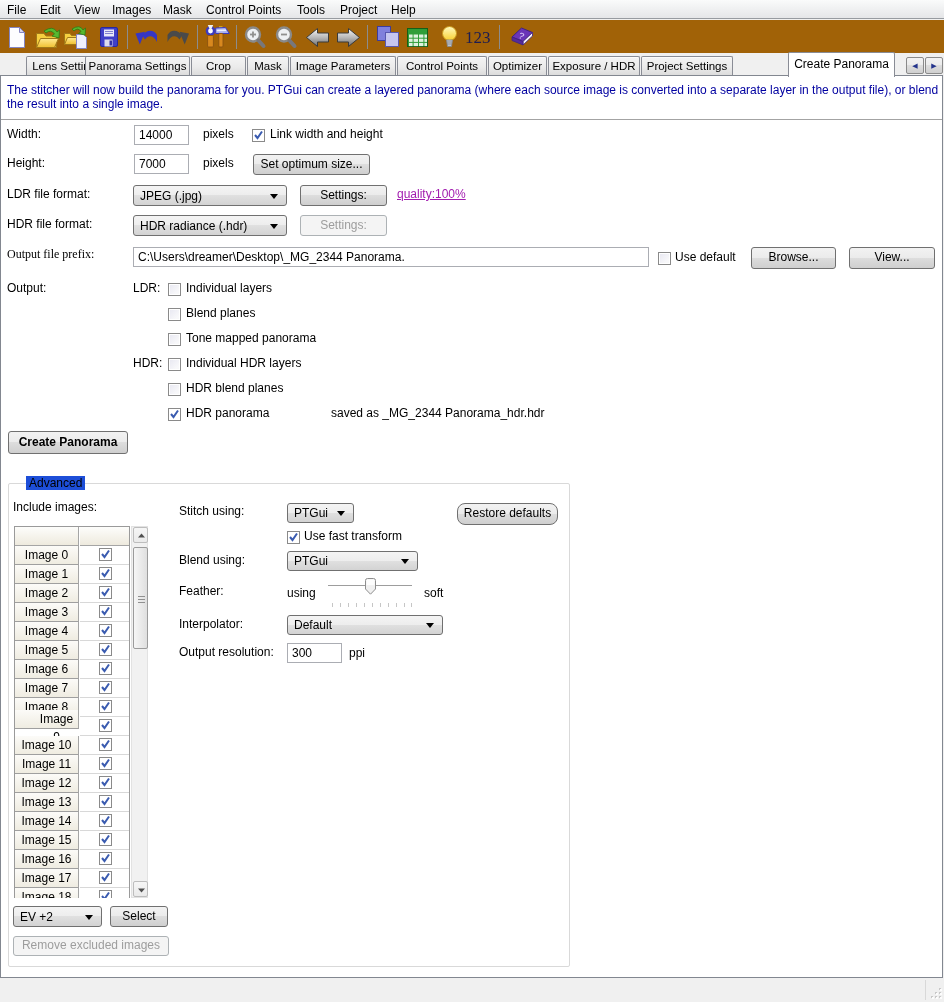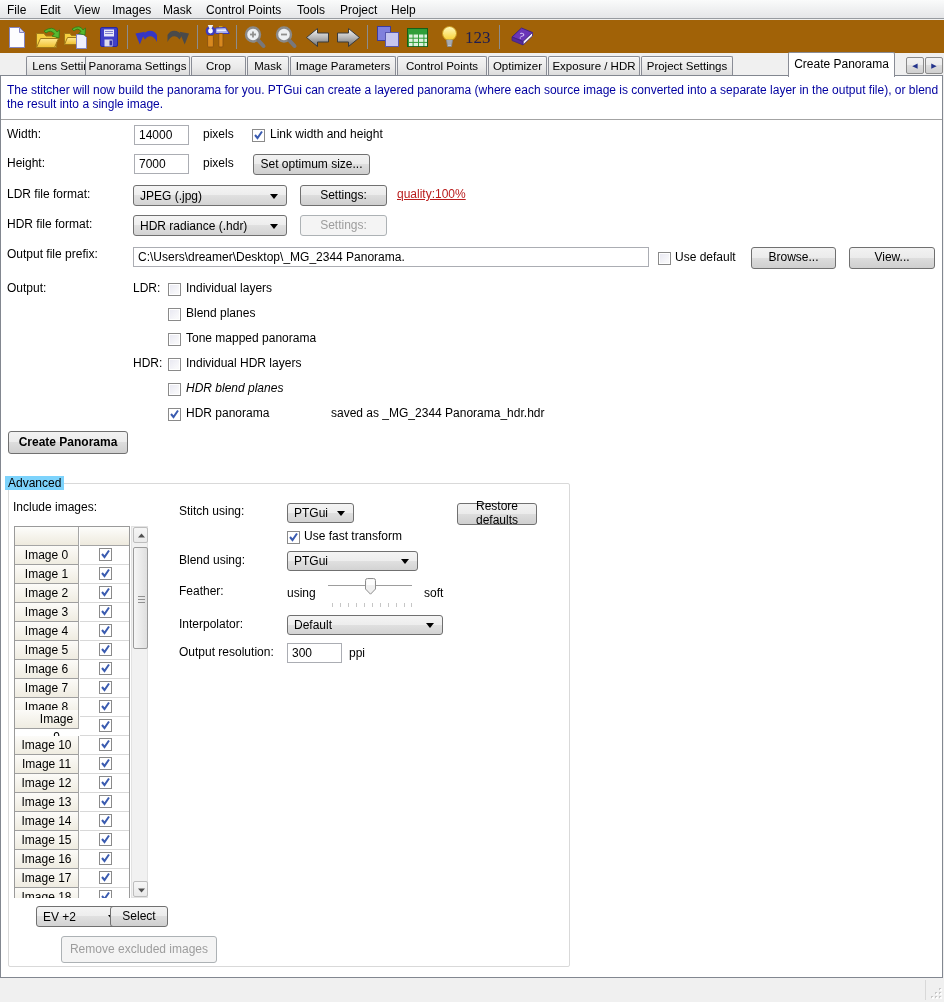--- a/index.html
+++ b/index.html
@@ -190,29 +190,29 @@
   <div class="lbl" style="left:202px;top:80px;">pixels</div>
   <div class="btn" style="left:252px;top:78px;width:117px;height:21px;">
         <span>Set optimum size...</span>
       </div>
 
   <div class="lbl" style="left:6px;top:111px;">LDR file format:</div>
   <div class="dd" style="left:132px;top:109px;width:154px;height:21px;">JPEG (.jpg)</div>
   <div class="btn" style="left:299px;top:109px;width:87px;height:21px;">
         <span>Settings:</span>
       </div>
-  <div class="lbl" style="left:396px;top:111px;color:#b91c1c;text-decoration:underline;">quality:100%</div>
+  <div class="lbl" style="left:396px;top:111px;color:#a21caf;text-decoration:underline;">quality:100%</div>
 
   <div class="lbl" style="left:6px;top:141px;">HDR file format:</div>
   <div class="dd" style="left:132px;top:139px;width:154px;height:21px;">HDR radiance (.hdr)</div>
   <div class="btnd" style="left:299px;top:139px;width:87px;height:21px;">
         <span>Settings:</span>
       </div>
 
-  <div class="lbl" style="left:6px;top:171px;">Output file prefix:</div>
+  <div class="lbl" style="left:6px;top:171px;font-family:Liberation Serif, serif;">Output file prefix:</div>
   <div class="inp" style="left:132px;top:171px;width:516px;height:20px;">C:\Users\dreamer\Desktop\_MG_2344 Panorama.</div>
   <div class="cb" style="left:657px;top:176px;">
         <i></i>
       </div>
   <div class="lbl" style="left:674px;top:174px;">Use default</div>
   <div class="btn" style="left:750px;top:171px;width:85px;height:22px;">
         <span>Browse...</span>
       </div>
   <div class="btn" style="left:848px;top:171px;width:86px;height:22px;">
         <span>View...</span>
@@ -233,35 +233,35 @@
       </div>
   <div class="lbl" style="left:185px;top:255px;">Tone mapped panorama</div>
   <div class="lbl" style="left:132px;top:280px;">HDR:</div>
   <div class="cb" style="left:167px;top:282px;">
         <i></i>
       </div>
   <div class="lbl" style="left:185px;top:280px;">Individual HDR layers</div>
   <div class="cb" style="left:167px;top:307px;">
         <i></i>
       </div>
-  <div class="lbl" style="left:185px;top:305px;font-style:italic;">HDR blend planes</div>
+  <div class="lbl" style="left:185px;top:305px;">HDR blend planes</div>
   <div class="cbc" style="left:167px;top:332px;">
         <svg width="11" height="11" viewBox="0 0 11 11" style="position:absolute;left:0;top:0;">
           <path d="M2 5 L4.5 8 L9 1.5" stroke="#3a5bb0" stroke-width="2" fill="none"></path>
         </svg>
       </div>
   <div class="lbl" style="left:185px;top:330px;">HDR panorama</div>
   <div class="lbl" style="left:330px;top:330px;">saved as _MG_2344 Panorama_hdr.hdr</div>
 
   <div class="btn" style="left:7px;top:355px;width:120px;height:23px;font-weight:bold;">
         <span>Create Panorama</span>
       </div>
 
   <div class="abs" style="left:7px;top:407px;width:562px;height:484px;border:1px solid #d9d9d9;border-radius:2px;"></div>
-  <div class="lbl" style="left:4px;top:400px;background:#7dd3fc;padding:0 3px;">Advanced</div>
+  <div class="lbl" style="left:25px;top:400px;background:#1d4ed8;padding:0 3px;">Advanced</div>
 
   <div class="lbl" style="left:12px;top:424px;">Include images:</div>
   <div id="imgtable" class="abs" style="left:13px;top:450px;">
 <style>
 #imgtable { width:134px; height:372px; }
 .tbody { position:absolute; left:0; top:0; width:116px; height:372px; overflow:hidden; border-left:1px solid #9a9a9a; border-top:1px solid #9a9a9a; border-right:1px solid #9a9a9a; }
 .th1 { position:absolute; left:0; top:0; width:64px; height:19px; background:linear-gradient(to bottom,#fdfdfb,#eeeade); border-right:1px solid #a5a5a5; border-bottom:1px solid #a5a5a5; }
 .th2 { position:absolute; left:65px; top:0; width:51px; height:19px; background:linear-gradient(to bottom,#fdfdfb,#eeeade); border-bottom:1px solid #a5a5a5; }
 .tc1 { position:absolute; left:0; width:64px; height:19px; background:linear-gradient(to bottom,#fcfbf8,#efece1); border-right:1px solid #a5a5a5; border-bottom:1px solid #9f9f9f; font-size:12px; text-align:center; line-height:18px; }
 .tc2 { position:absolute; left:65px; width:51px; height:19px; background:#fff; border-bottom:1px solid #d8d8d8; }
@@ -436,31 +436,31 @@
                 <line x1="4" y1="51.5" x2="11" y2="51.5"></line>
                 <line x1="4" y1="54.5" x2="11" y2="54.5"></line>
               </g>
             </svg></div>
   <div class="sbtn" style="top:354px;"><svg width="15" height="16">
               <path d="M4 6.5 L7.5 10.5 L11 6.5 Z" fill="#505050"></path>
             </svg></div>
 </div>
 </div>
 
-  <div class="dd" style="left:12px;top:830px;width:89px;height:21px;margin-left:23px;">EV +2</div>
+  <div class="dd" style="left:12px;top:830px;width:89px;height:21px;">EV +2</div>
   <div class="btn" style="left:109px;top:830px;width:58px;height:21px;">
         <span>Select</span>
       </div>
-  <div class="btnd" style="left:12px;top:860px;width:156px;height:27px;margin-left:48px;">
+  <div class="btnd" style="left:12px;top:860px;width:156px;height:20px;">
         <span>Remove excluded images</span>
       </div>
 
   <div class="lbl" style="left:178px;top:428px;">Stitch using:</div>
   <div class="dd" style="left:286px;top:427px;width:67px;height:20px;">PTGui</div>
-  <div class="btn" style="left:456px;top:427px;width:80px;height:22px;">
+  <div class="btn" style="left:456px;top:427px;width:101px;height:22px;border-radius:8px;">
         <span>Restore defaults</span>
       </div>
   <div class="cbc" style="left:286px;top:455px;">
         <svg width="11" height="11" viewBox="0 0 11 11" style="position:absolute;left:0;top:0;">
           <path d="M2 5 L4.5 8 L9 1.5" stroke="#3a5bb0" stroke-width="2" fill="none"></path>
         </svg>
       </div>
   <div class="lbl" style="left:303px;top:453px;">Use fast transform</div>
   <div class="lbl" style="left:178px;top:477px;">Blend using:</div>
   <div class="dd" style="left:286px;top:475px;width:131px;height:20px;">PTGui</div>

